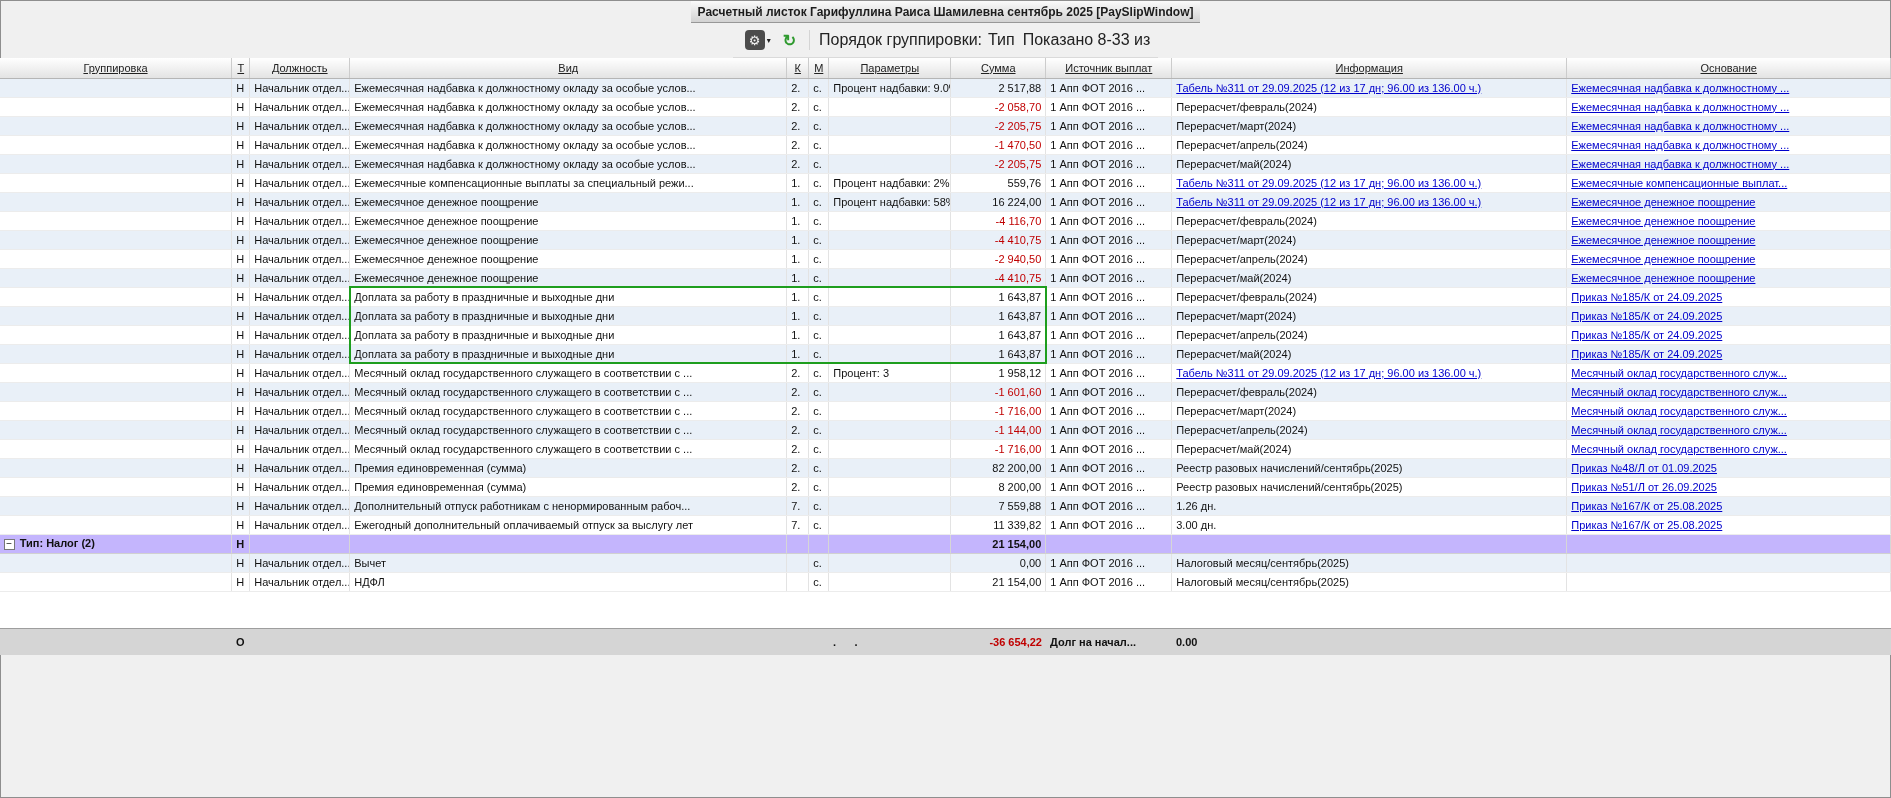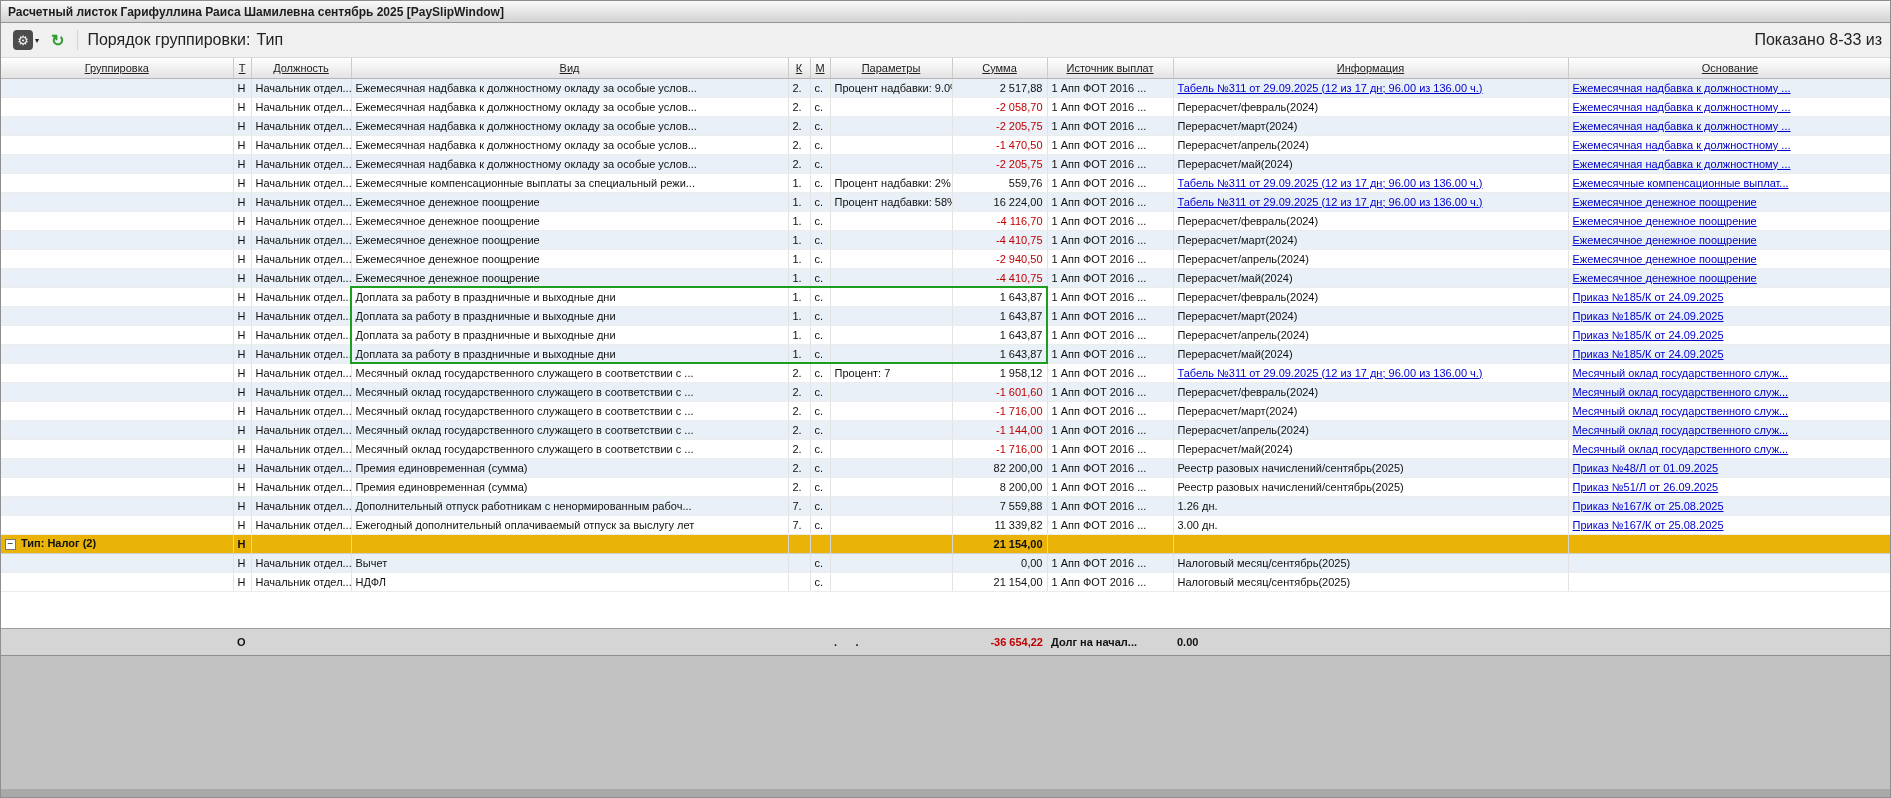--- a/index.html
+++ b/index.html
@@ -1,20 +1,20 @@
 <!DOCTYPE html>
 <html style="--link: #0000cc; --negative: #c00000; --hl: #1e9e1e;"><head>
 <meta charset="utf-8">
 <style>
   :root{ --link:#0000cc; --negative:#c00000; --hl:#1e9e1e; }
   *{ margin:0; padding:0; box-sizing:border-box; }
   html,body{ width:1891px; height:798px; overflow:hidden; }
   body{ font-family:"Liberation Sans","DejaVu Sans",sans-serif; background:#bfbfbf; font-size:11px; color:#111; }
 
-  .window{ width:1891px; height:798px; display:flex; flex-direction:column; background:#f0f0f0; border:1px solid #8e8e8e; }
+  .window{ width:1891px; height:798px; display:flex; flex-direction:column; background:#f0f0f0; border:1px solid #8e8e8e;align-items:center; }
 
   .titlebar{ flex:0 0 22px; background:linear-gradient(#fafafa,#d2d2d2); border-bottom:1px solid #979797; display:flex; align-items:center; padding:0 7px; }
   .titlebar .ttl{ font-weight:bold; font-size:12px; color:#1d1d1d; white-space:nowrap; }
 
   .toolbar{ flex:0 0 35px; background:#f0f0f0; border-bottom:1px solid #dadada; display:flex; align-items:center; padding:0 8px; gap:4px; }
   .tb-btn{ display:inline-flex; align-items:center; justify-content:center; height:26px; padding:0 3px; background:transparent; border:1px solid transparent; cursor:pointer; }
   .gear-box{ display:inline-flex; align-items:center; justify-content:center; width:20px; height:20px; border-radius:4px; background:#4c4c4c; color:#f2f2f2; font-size:13px; }
   .dd-arrow{ font-size:8px; color:#222; margin-left:2px; }
   .refresh-glyph{ font-size:16px; font-weight:bold; color:#2f9a2f; }
   .tb-sep{ width:1px; height:20px; background:#d4d4d4; margin:0 5px; }
@@ -22,21 +22,21 @@
   .grp-value{ margin-left:2px; }
   .flex-spacer{ flex:1; }
 
   .table-area{ flex:0 0 570px; background:#ffffff; position:relative; overflow:hidden; }
   table.grid{ table-layout:fixed; border-collapse:collapse; width:1891px; }
   table.grid th{ height:20px; font-weight:normal; font-size:11px; color:#222; text-align:center; background:linear-gradient(#ffffff,#e3e3e3); border-right:1px solid #cccccc; border-bottom:1px solid #b5b5b5; overflow:hidden; white-space:nowrap;text-decoration:underline; }
   table.grid td{ height:19px; padding:0 4px; font-size:11px; border-right:1px solid #e3e3e3; border-bottom:1px solid #ececec; overflow:hidden; white-space:nowrap; vertical-align:middle; }
   td.c-k, td.c-m, td.c-t{ padding:0 3px; }
   tr.r-odd td{ background:#e9f0f8; }
   tr.r-even td{ background:#ffffff; }
-  tr.group-row td{ background:#eab308; font-weight:bold; border-bottom:1px solid #d0d0d0; border-right:1px solid #d6d6d6; }
+  tr.group-row td{ background:#c4b5fd; font-weight:bold; border-bottom:1px solid #d0d0d0; border-right:1px solid #d6d6d6; }
   td.num{ text-align:right; }
   .neg{ color:var(--negative); }
   a.lnk{ color:var(--link); text-decoration:underline; cursor:pointer; }
   .collapse-box{ display:inline-flex; align-items:center; justify-content:center; width:11px; height:11px; border:1px solid #777; background:#fff; font-size:10px; line-height:1; margin-right:5px; font-weight:normal; }
   .hl-overlay{ position:absolute; border:2px solid var(--hl); pointer-events:none; }
 
   .summary{ flex:0 0 27px; background:#d5d5d5; border-top:1px solid #9e9e9e; }
   table.summary-table{ table-layout:fixed; border-collapse:collapse; width:1891px; }
   table.summary-table td{ height:26px; padding:0 4px; font-size:11px; font-weight:bold; white-space:nowrap; overflow:hidden; vertical-align:middle; }
 
@@ -293,21 +293,21 @@
             <td class="c-info">Перерасчет/май(2024)</td>
             <td class="c-basis"><a class="lnk">Приказ №185/К от 24.09.2025</a></td>
           </tr>
           <tr class="r-even">
             <td class="c-group"></td>
             <td class="c-t">Н</td>
             <td class="c-position">Начальник отдел...</td>
             <td class="c-vid">Месячный оклад государственного служащего в соответствии с ...</td>
             <td class="c-k">2.</td>
             <td class="c-m">с.</td>
-            <td class="c-params">Процент: 7</td>
+            <td class="c-params">Процент: 3</td>
             <td class="c-sum num">1 958,12</td>
             <td class="c-source">1 Апп ФОТ 2016 ...</td>
             <td class="c-info"><a class="lnk">Табель №311 от 29.09.2025 (12 из 17 дн; 96.00 из 136.00 ч.)</a></td>
             <td class="c-basis"><a class="lnk">Месячный оклад государственного служ...</a></td>
           </tr>
           <tr class="r-odd">
             <td class="c-group"></td>
             <td class="c-t">Н</td>
             <td class="c-position">Начальник отдел...</td>
             <td class="c-vid">Месячный оклад государственного служащего в соответствии с ...</td>

